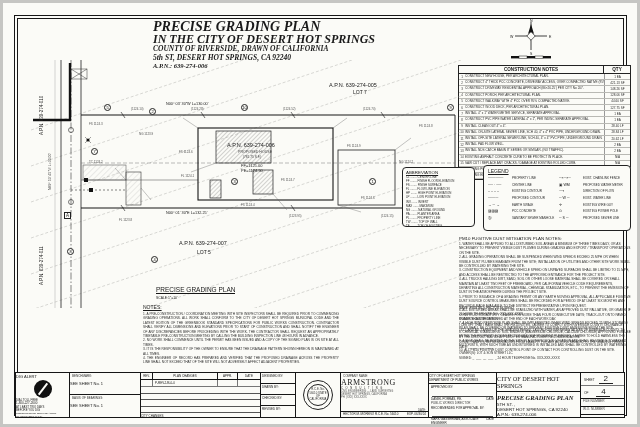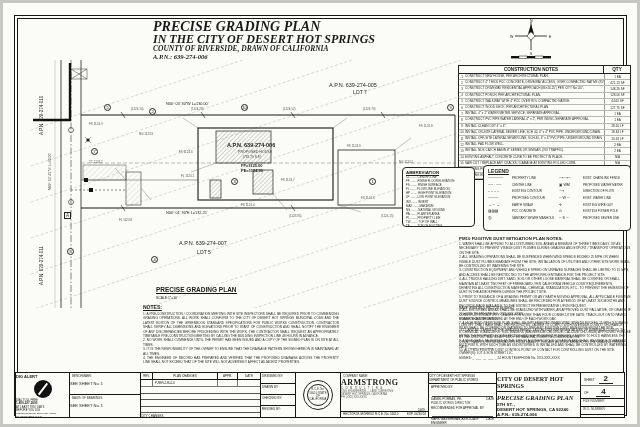--- a/index.html
+++ b/index.html
@@ -3,21 +3,21 @@
 <meta charset="utf-8">
 <style>
   *{margin:0;padding:0;box-sizing:border-box;}
   html,body{width:640px;height:427px;overflow:hidden;}
   body{background:#c6c6c3;font-family:"Liberation Sans",sans-serif;color:#1a1a1a;}
   #sheet{position:absolute;left:3px;top:3px;right:3px;bottom:3px;background:#fbfbf7;}
   #frame-outer{position:absolute;left:11px;top:12px;right:10px;bottom:8px;border:1.6px solid #161616;}
   #frame-inner{position:absolute;left:14px;top:15px;right:13px;bottom:11px;border:0.6px solid #161616;}
   .abs{position:absolute;}
   .c{}
-  .b{font-weight:bold;}
+  .b{font-weight:normal;}
   .serif{font-family:"Liberation Serif",serif;font-style:italic;font-weight:bold;}
   .t3{font-size:3.2px;line-height:4.4px;color:#2c2c2c;}
   .pre{white-space:pre-line;}
   .ghost{color:#9d9d9a;}
   .vrot{transform:rotate(-90deg);transform-origin:left top;white-space:nowrap;}
   
   #cn{left:455px;top:62px;width:173px;background:#fbfbf7;border:0.8px solid #222;}
   #cn .hdr{display:flex;border-bottom:0.8px solid #222;font-size:4.6px;font-weight:bold;line-height:7px;}
   #cn .hdr .ht{flex:1;text-align:center;border-right:0.8px solid #222;}
   #cn .hdr .hq{width:26px;text-align:center;}
@@ -53,20 +53,21 @@
 <body>
 
 <div id="sheet">
   <div id="frame-outer"></div>
   <div id="frame-inner"></div>
 
   <div class="abs c" style="left:150px;top:16px;width:330px;">
     <div class="serif" style="font-size:14px;line-height:16px;">PRECISE GRADING PLAN</div>
     <div class="serif" style="font-size:12px;line-height:9px;">IN THE CITY OF DESERT HOT SPRINGS</div>
     <div class="serif" style="font-size:7.5px;line-height:9px;">COUNTY OF RIVERSIDE, DRAWN OF CALIFORNIA</div>
+    <div class="serif" style="font-size:7.5px;line-height:9px;">5th ST, DESERT HOT SPRINGS, CA 92240</div>
     <div class="serif" style="font-size:6.5px;line-height:8px;">A.P.N.: 639-274-006</div>
   </div>
 
   <div class="abs" style="left:498px;top:15px;width:60px;height:44px;">
     <svg width="60" height="44" viewBox="0 0 60 44">
       <line x1="30" y1="4" x2="30" y2="32" stroke="#111" stroke-width="0.8"></line>
       <line x1="14" y1="18" x2="46" y2="18" stroke="#111" stroke-width="0.8"></line>
       <polygon points="30,6 27,16 30,14 33,16" fill="#111"></polygon>
       <polygon points="30,18 26,18 30,15 34,18" fill="#fff" stroke="#111" stroke-width="0.5"></polygon>
       <rect x="27" y="15" width="6" height="6" transform="rotate(45 30 18)" fill="#fbfbf7" stroke="#111" stroke-width="0.6"></rect>

